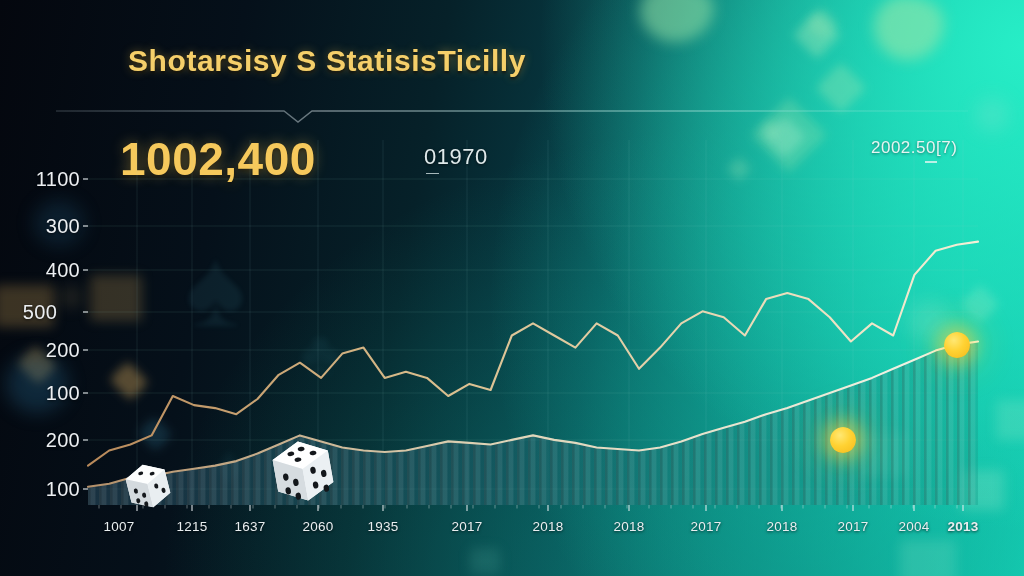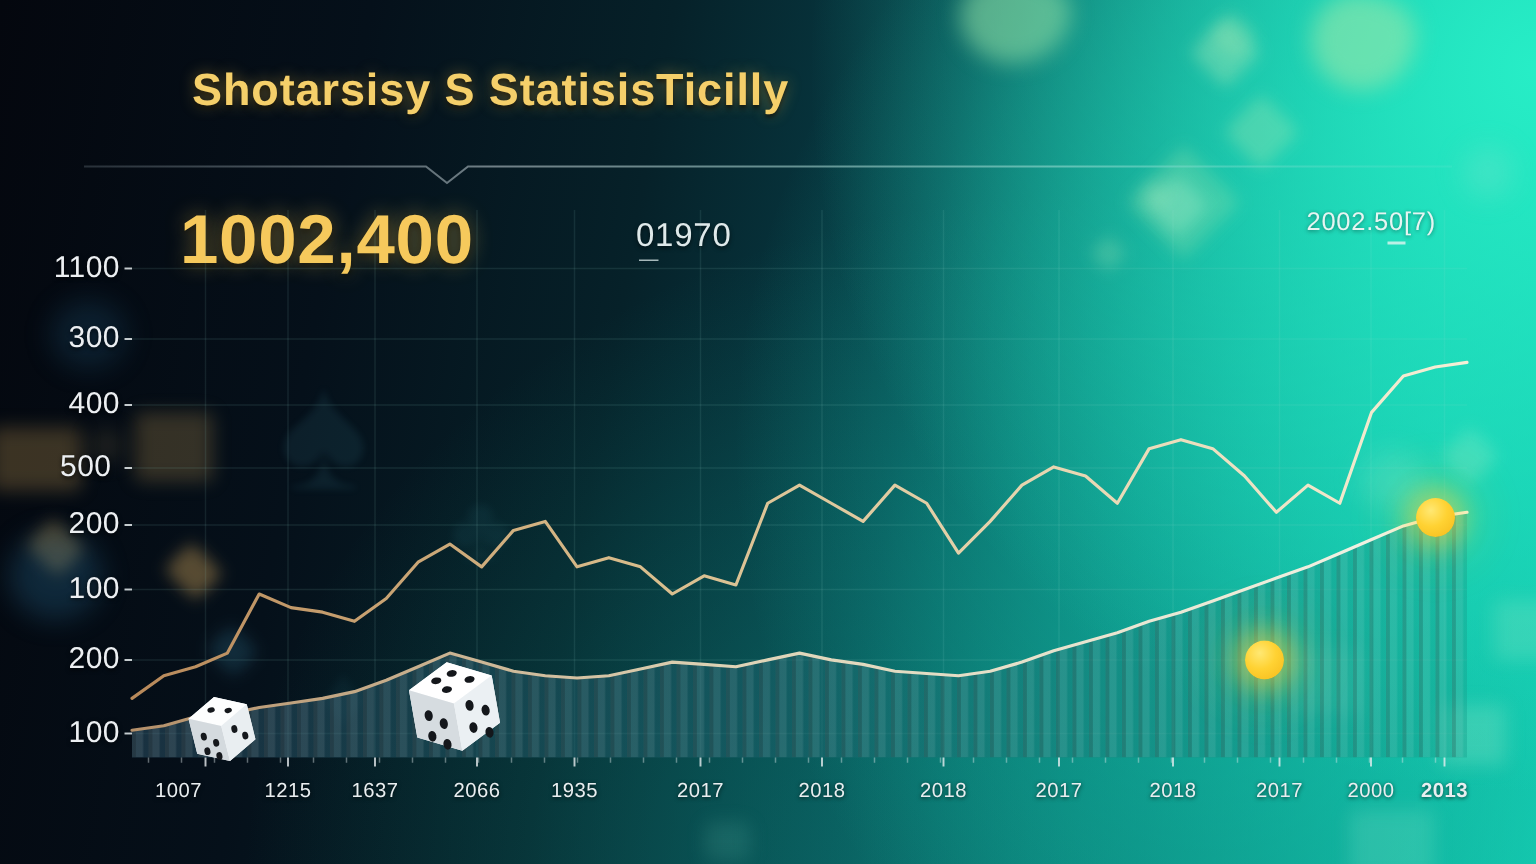--- a/index.html
+++ b/index.html
@@ -376,39 +376,39 @@
         <line x1="913" y1="505" x2="913" y2="508.5" stroke="#dfeaec" stroke-width="1" stroke-opacity="0.42"></line>
         <line x1="935" y1="505" x2="935" y2="508.5" stroke="#dfeaec" stroke-width="1" stroke-opacity="0.42"></line>
         <line x1="957" y1="505" x2="957" y2="508.5" stroke="#dfeaec" stroke-width="1" stroke-opacity="0.42"></line>
       </g>
   </svg>
 
   <div id="ylabels">
       <div class="ylab" style="left: 0px; width: 80px; text-align: right; top: 179px;">1100</div>
       <div class="ylab" style="left: 0px; width: 80px; text-align: right; top: 226px;">300</div>
       <div class="ylab" style="left: 0px; width: 80px; text-align: right; top: 270px;">400</div>
-      <div class="ylab" style="left: 0px; width: 80px; text-align: left; top: 312px; margin-left: 40px;">500</div>
+      <div class="ylab" style="left: 0px; width: 80px; text-align: center; top: 312px;">500</div>
       <div class="ylab" style="left: 0px; width: 80px; text-align: right; top: 350px;">200</div>
       <div class="ylab" style="left: 0px; width: 80px; text-align: right; top: 393px;">100</div>
       <div class="ylab" style="left: 0px; width: 80px; text-align: right; top: 440px;">200</div>
       <div class="ylab" style="left: 0px; width: 80px; text-align: right; top: 489px;">100</div>
     </div>
   <div id="xlabels">
       <div class="xlab" style="left: 119px;">1007</div>
       <div class="xlab" style="left: 192px;">1215</div>
       <div class="xlab" style="left: 250px;">1637</div>
-      <div class="xlab" style="left: 318px;">2066</div>
+      <div class="xlab" style="left: 318px;">2060</div>
       <div class="xlab" style="left: 383px;">1935</div>
       <div class="xlab" style="left: 467px;">2017</div>
       <div class="xlab" style="left: 548px;">2018</div>
       <div class="xlab" style="left: 629px;">2018</div>
       <div class="xlab" style="left: 706px;">2017</div>
       <div class="xlab" style="left: 782px;">2018</div>
       <div class="xlab" style="left: 853px;">2017</div>
-      <div class="xlab" style="left: 914px;">2000</div>
+      <div class="xlab" style="left: 914px;">2004</div>
       <div class="xlab" style="left: 963px; font-weight: bold;">2013</div>
     </div>
 
   <div id="chips">
       <div class="chip" style="left: 830px; top: 427px; width: 26px; height: 26px;"></div>
       <div class="chip" style="left: 944px; top: 332px; width: 26px; height: 26px;"></div>
     </div>
 
   <svg class="die" style="left:118px;top:458px;" width="60" height="56" viewBox="0 0 60 56">
     <g transform="translate(30,28) rotate(-14)">

